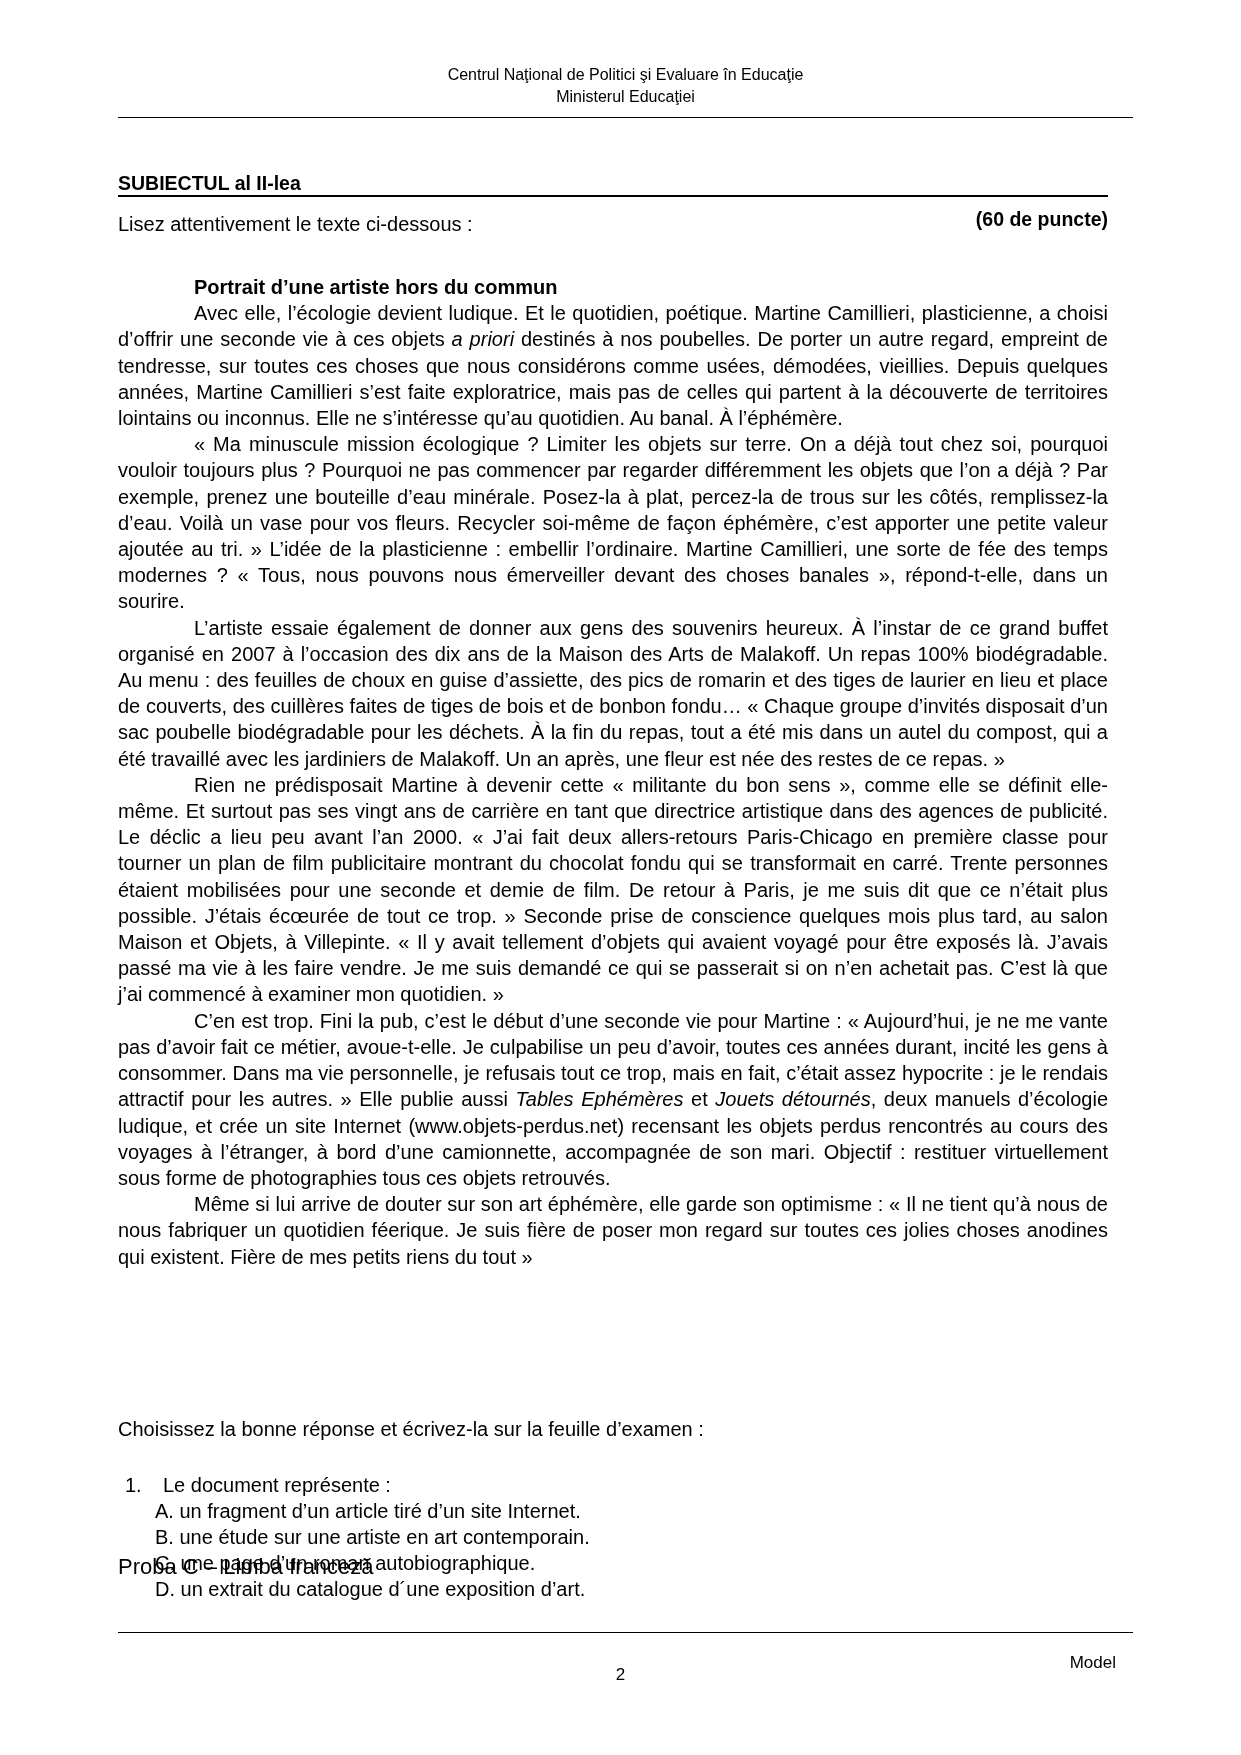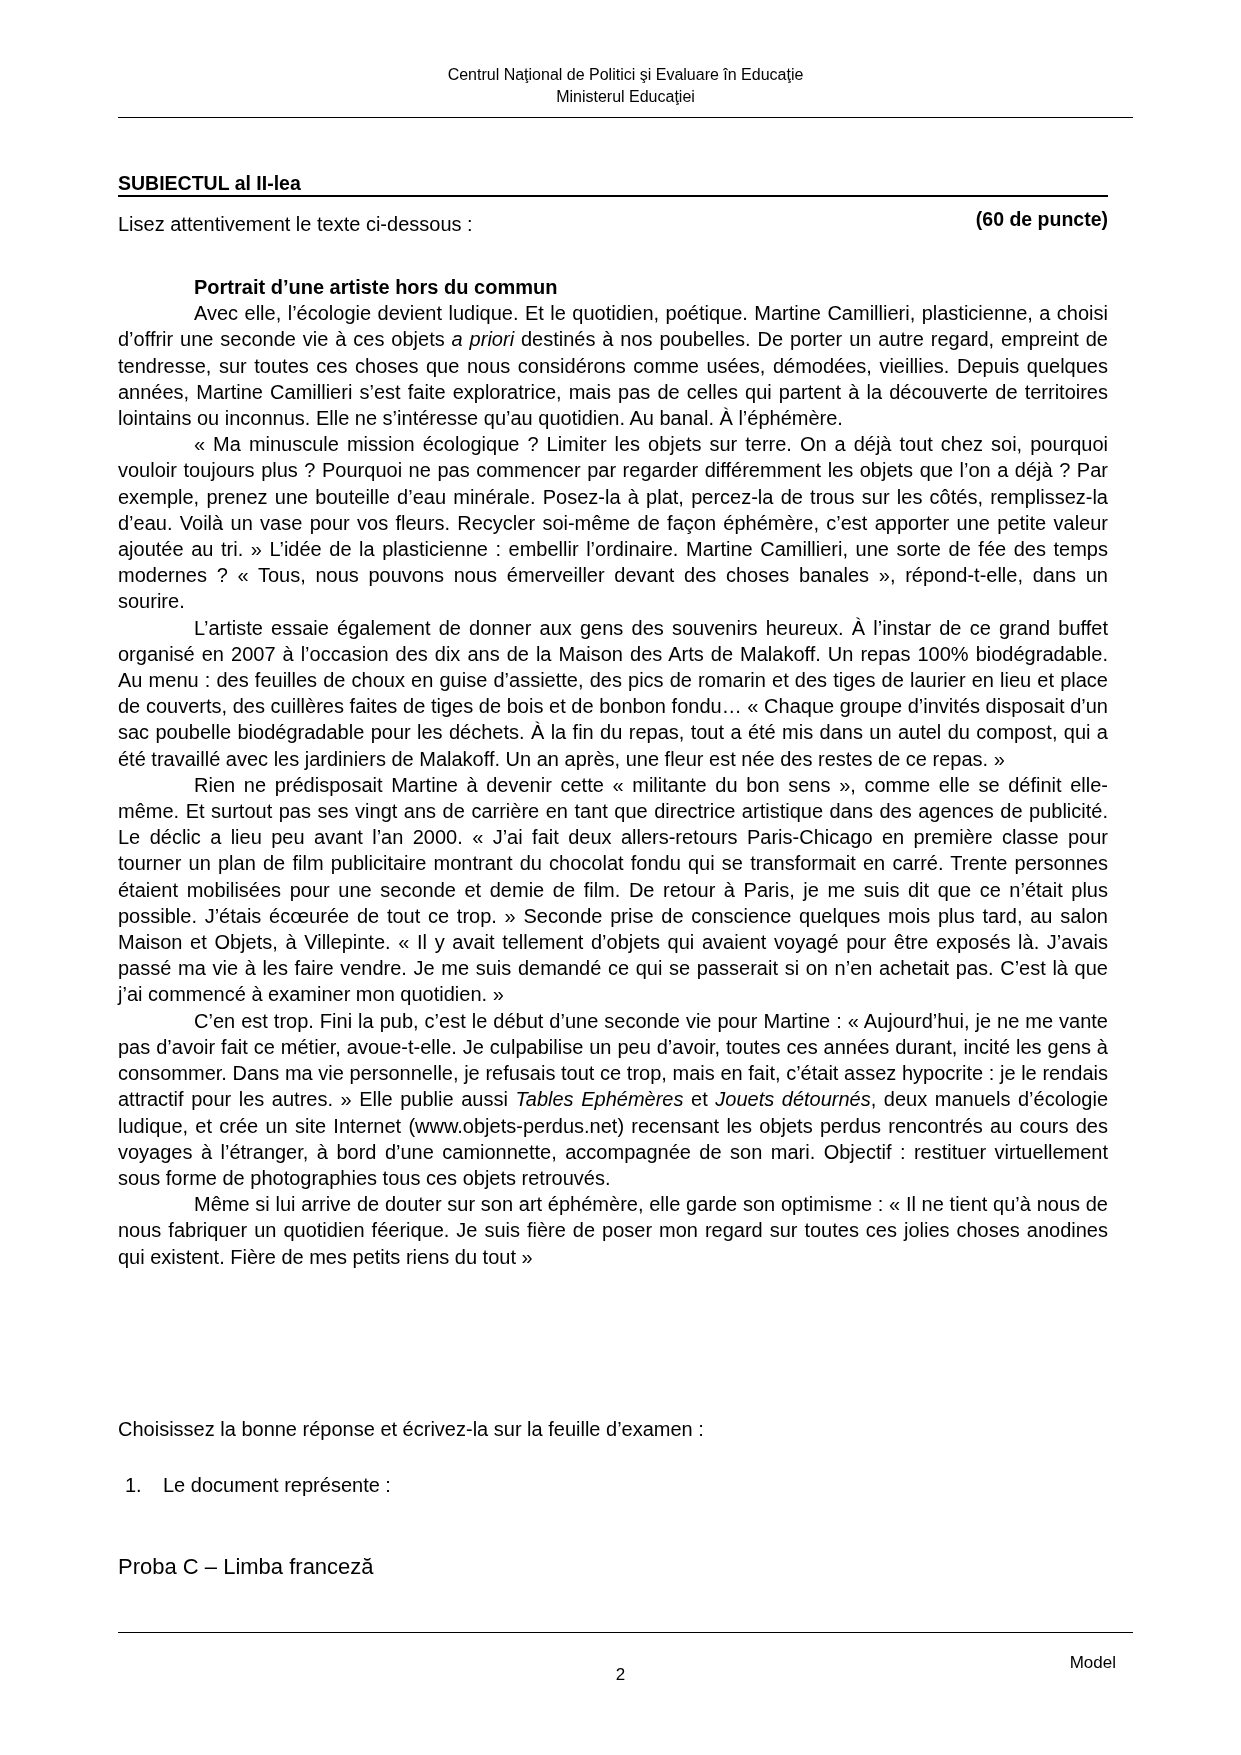--- a/index.html
+++ b/index.html
@@ -62,18 +62,24 @@
   <p class="para">Même si lui arrive de douter sur son art éphémère, elle garde son optimisme : « Il ne tient qu’à nous de nous fabriquer un quotidien féerique. Je suis fière de poser mon regard sur toutes ces jolies choses anodines qui existent. Fière de mes petits riens du tout »</p>
 </div>
 
 <div class="task">Choisissez la bonne réponse et écrivez-la sur la feuille d’examen :</div>
 
 <div class="question">
   <div class="q-stem">
     <span class="q-num">1.</span>
     <span>Le document représente :</span>
   </div>
+  <div class="options">
+    <span class="option">A. un fragment d’un article tiré d’un site Internet.</span>
+    <span class="option">B. une étude sur une artiste en art contemporain.</span>
+    <span class="option">C. une page d’un roman autobiographique.</span>
+    <span class="option">D. un extrait du catalogue d´une exposition d’art.</span>
+  </div>
 </div>
 
 <div class="footer-rule"></div>
 <div class="footer-left">Proba C – Limba franceză</div>
 <div class="footer-right">Model</div>
 <div class="page-number">2</div>
 
 </body></html>

